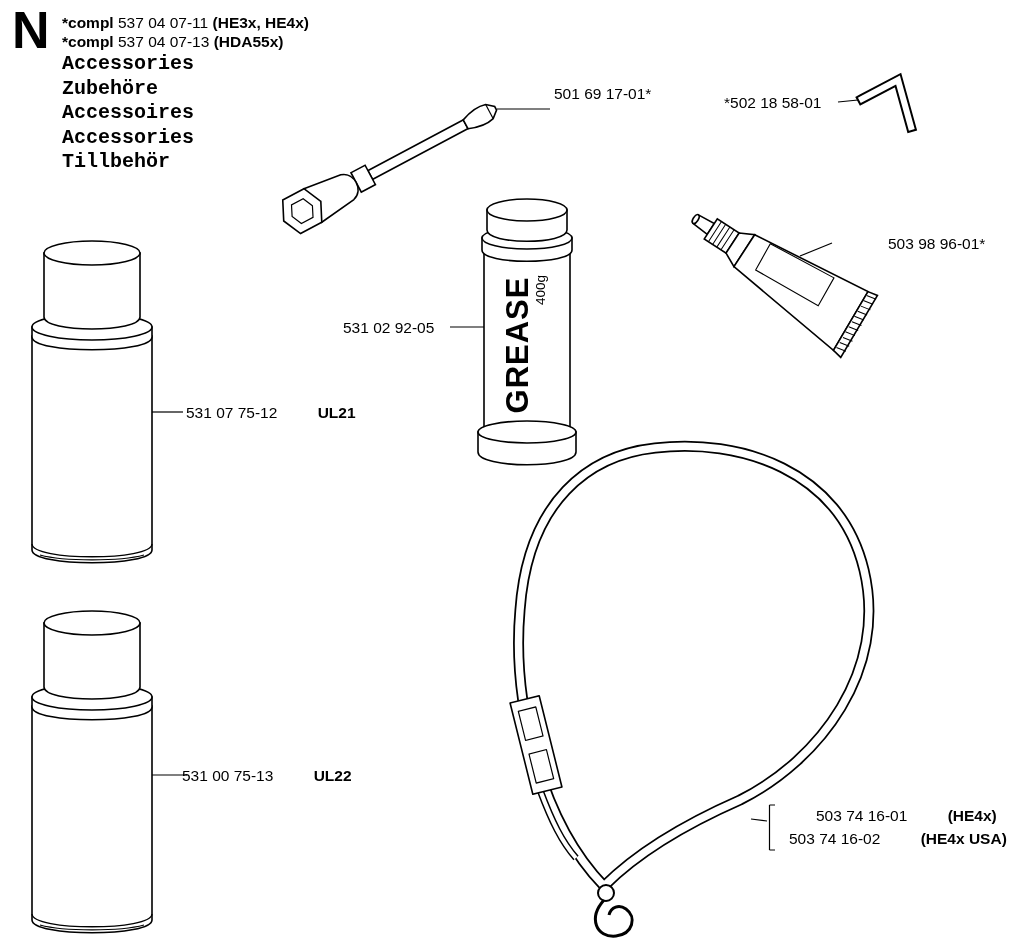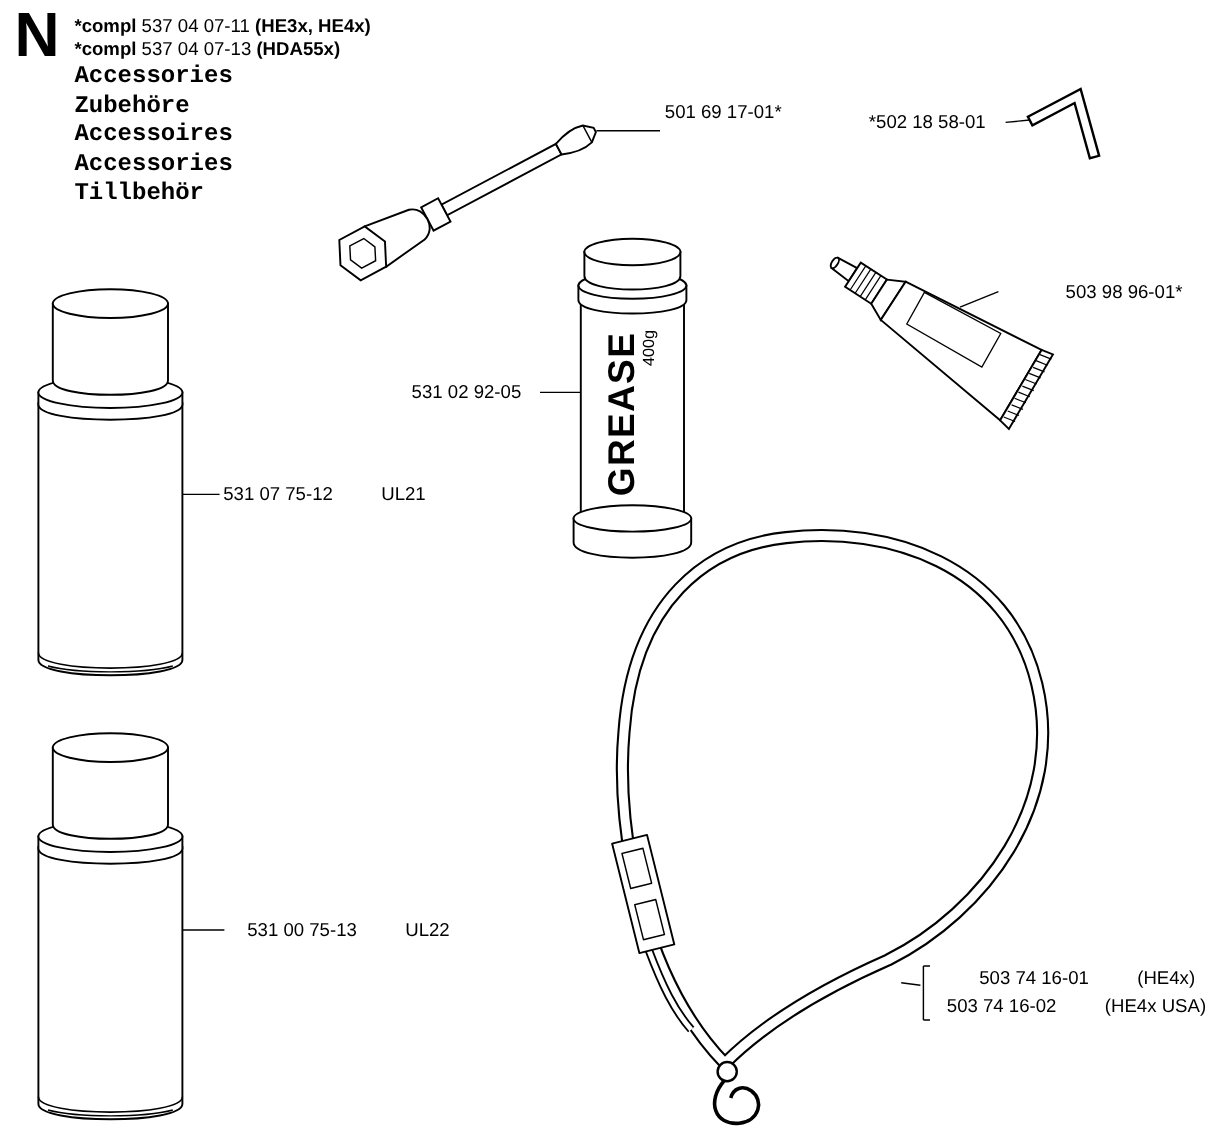--- a/index.html
+++ b/index.html
@@ -23,21 +23,21 @@
     font-size: 15.5px; line-height: 19px; white-space: nowrap;
   }
   #headings {
     position: absolute; left: 62px; top: 52px;
     font-size: 20px; font-weight: bold; line-height: 24.5px; white-space: nowrap; font-family: Liberation Mono, monospace;
   }
   .label {
     position: absolute;
     font-size: 15.5px; line-height: 19px; white-space: nowrap;
   }
-  .label b { font-weight: normal; padding-left: 36px; }
+  .label b { font-weight: bold; padding-left: 36px; }
   .rot {
     position: absolute;
     transform: rotate(-90deg);
     text-align: center;
     white-space: nowrap;
   }
   #grease-text {
     left: 428px; top: 327px; width: 180px; height: 36px; line-height: 36px;
     font-size: 31px; font-weight: bold; letter-spacing: 1px;
   }
@@ -161,21 +161,21 @@
 
   <div class="label" style="left:343px; top:318px;">531 02 92-05</div>
 
   <div class="label" style="left:860px; top:234px;margin-left:28px;">503 98 96-01*</div>
 
   <div class="label" style="left:186px; top:403px;">
     <span>531 07 75-12</span>
     <b>UL21</b>
   </div>
 
-  <div class="label" style="left:206px; top:766px;">
+  <div class="label" style="left:182px; top:766px;">
     <span>531 00 75-13</span>
     <b>UL22</b>
   </div>
 
   <div class="label" style="left:816px; top:806px;">
     <span>503 74 16-01</span>
     <b>(HE4x)</b>
   </div>
 
   <div class="label" style="left:777px; top:829px;margin-left:12px;">

